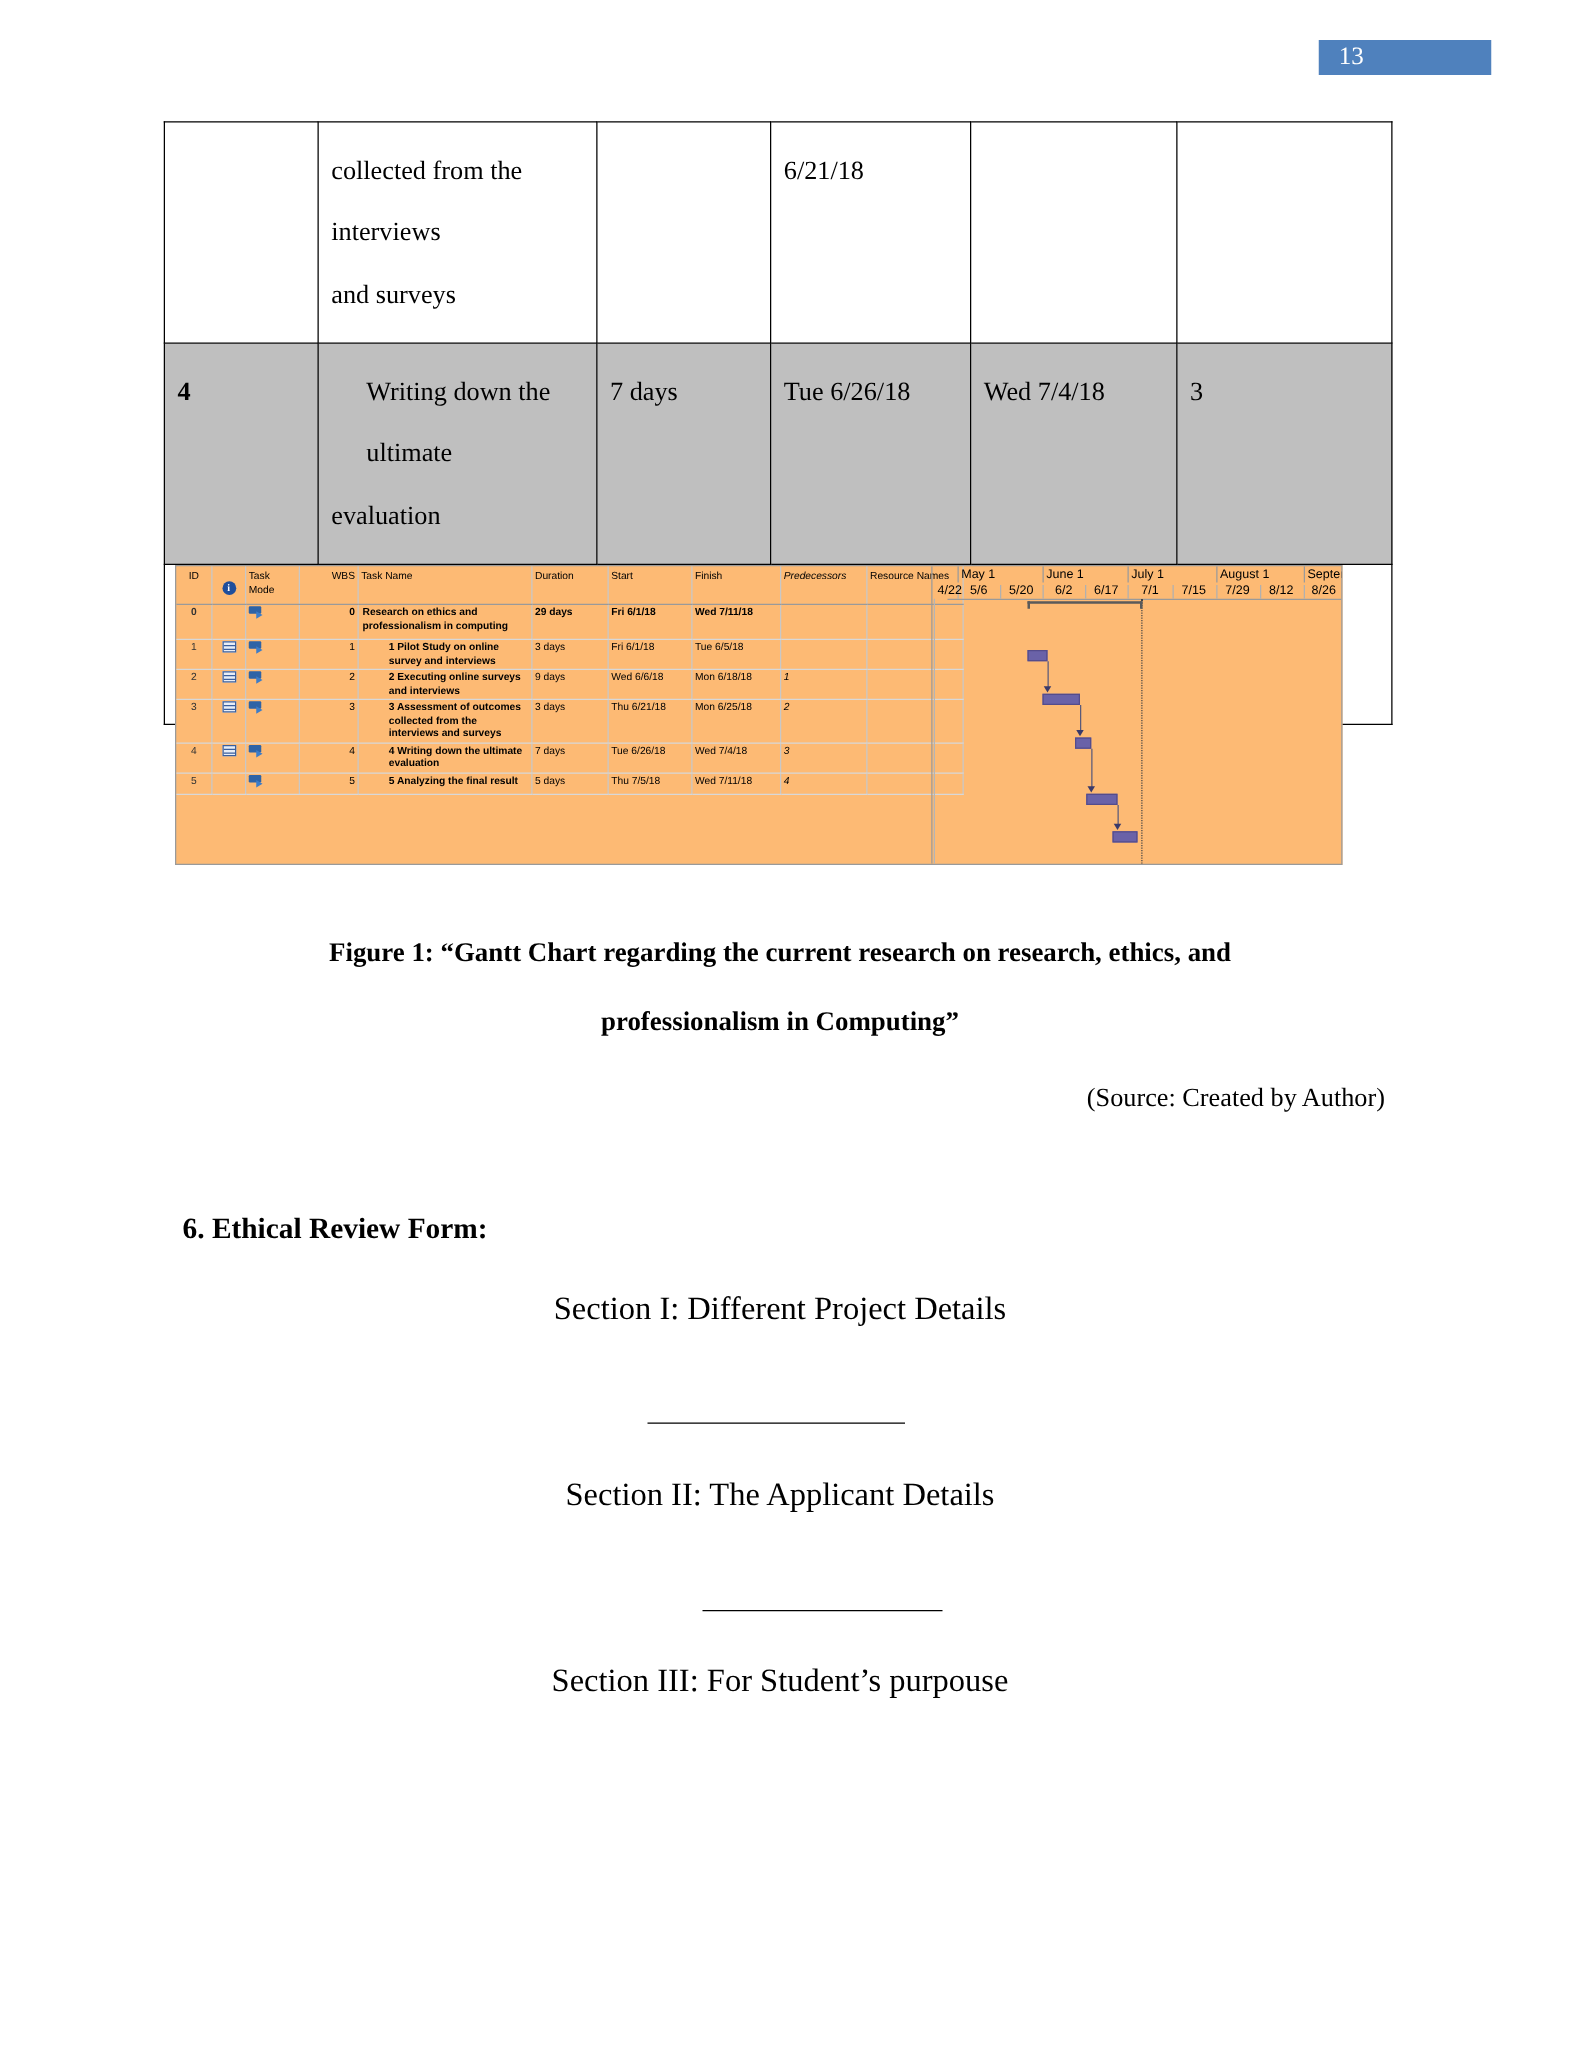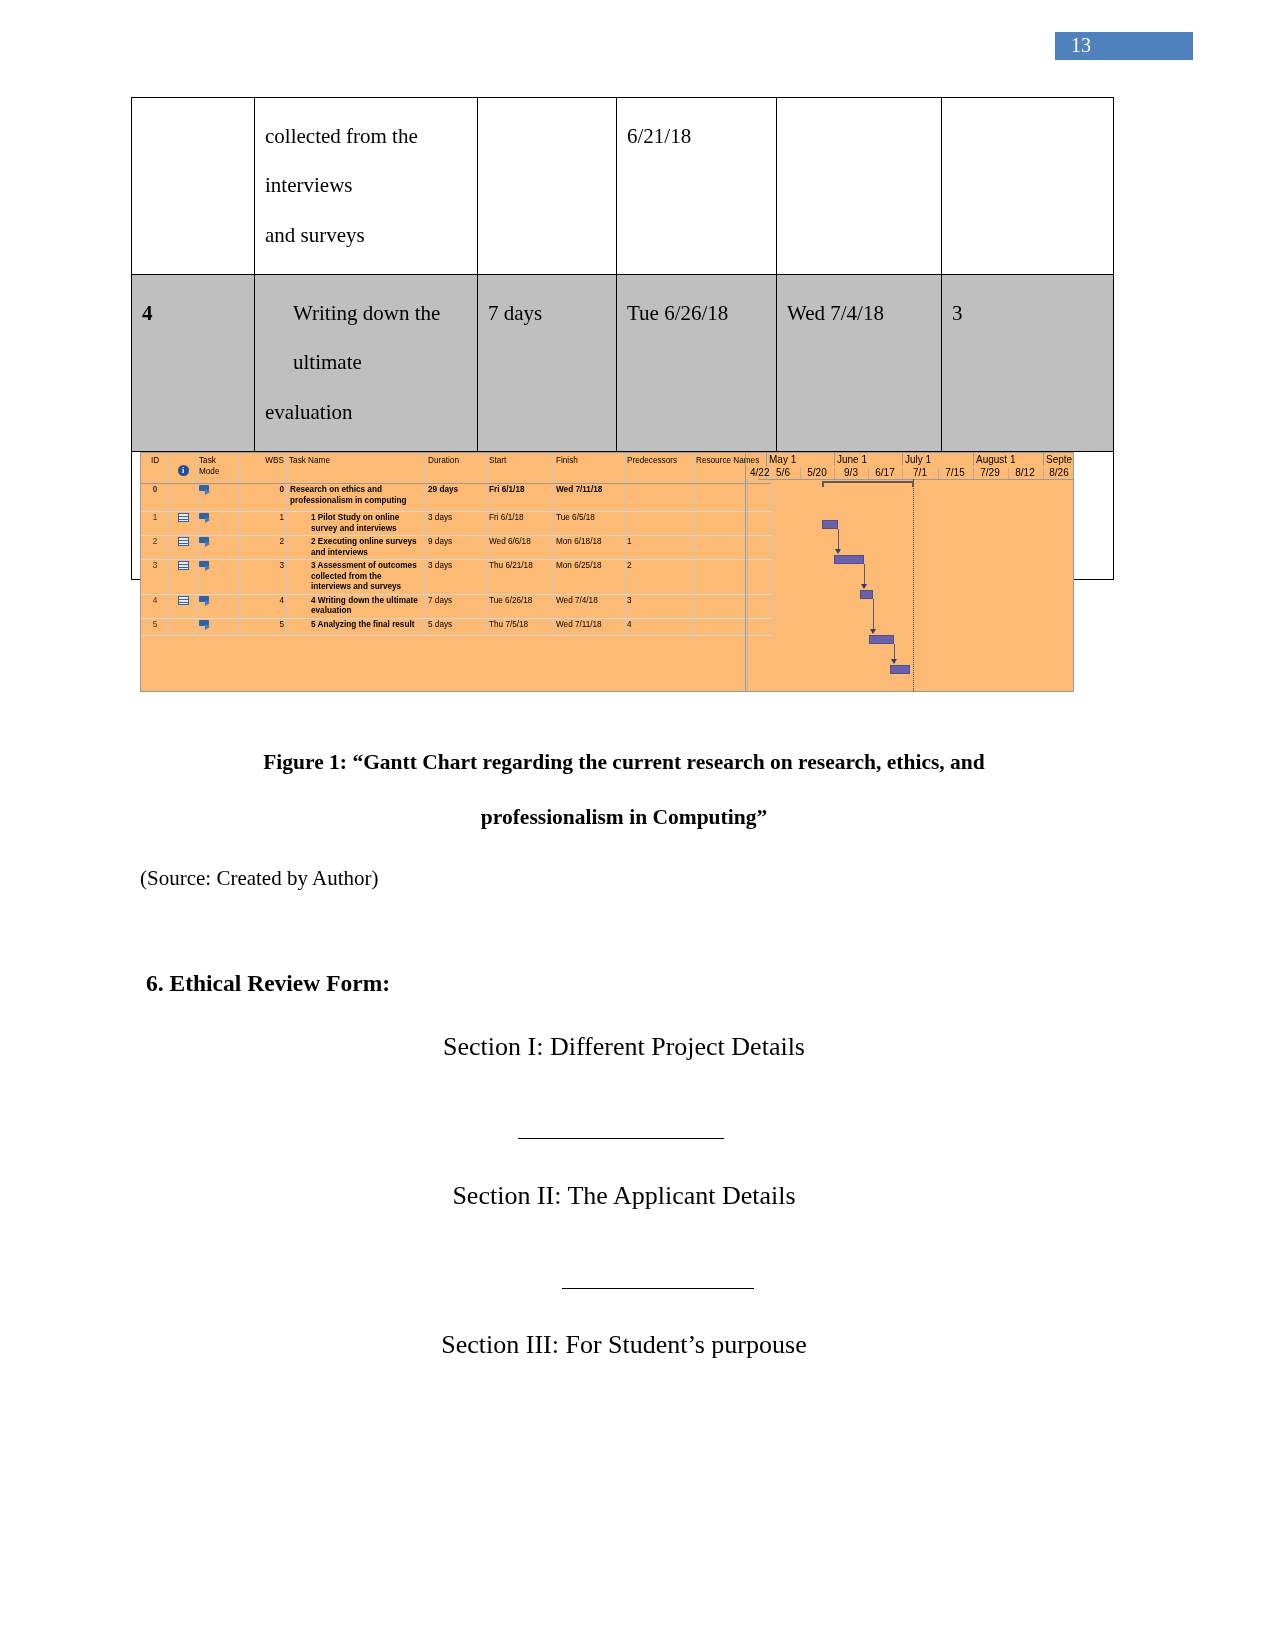--- a/index.html
+++ b/index.html
@@ -121,21 +121,21 @@
   }
   .sheet thead th.hdr-wrap { white-space: normal; }
   .c-id    { width: 24px; text-align: center !important; }
   .c-ind   { width: 22px; text-align: center !important; }
   .c-mode  { width: 38px; }
   .c-wbs   { width: 42px; text-align: right !important; }
   .c-name  { width: 134px; white-space: normal !important; }
   .c-dur   { width: 56px; }
   .c-start { width: 62px; }
   .c-fin   { width: 66px; }
-  .c-pred  { width: 64px; }
+  .c-pred  { width: 64px; font-style: italic; }
   .c-res   { width: 72px; }
 
   .sheet td.c-id { color: #333; }
   .row-summary td { font-weight: bold; }
   .sheet td.c-name { padding-left: 3px; }
   .sheet td.c-name.indent { padding-left: 24px; font-weight: bold; }
 
   .info-icon-hdr {
     display: inline-block;
     width: 11px; height: 11px;
@@ -268,21 +268,21 @@
     width: 968px;
     text-align: center;
     font-size: 21.5px;
     font-weight: bold;
     line-height: 2.6;
   }
   .source-line {
     position: absolute;
     left: 140px;
     width: 968px;
-    text-align: left;
+    text-align: right;
     font-size: 21px;
   }
   .section-heading {
     position: absolute;
     left: 146px;
     font-size: 23.5px;
     font-weight: bold;
   }
   .centered-line {
     position: absolute;
@@ -455,21 +455,21 @@
         <div class="ts-sep" style="left:110px"></div>
         <div class="ts-sep" style="left:144px"></div>
         <div class="ts-sep" style="left:180px"></div>
         <div class="ts-sep" style="left:215px"></div>
         <div class="ts-sep" style="left:250px"></div>
         <div class="ts-sep" style="left:285px"></div>
         <div class="ts-sep" style="left:318px"></div>
         <div class="ts-tick" style="left:0px;width:16px">4/22</div>
         <div class="ts-tick" style="left:25px;width:30px">5/6</div>
         <div class="ts-tick" style="left:59px;width:30px">5/20</div>
-        <div class="ts-tick" style="left:93px;width:30px">9/3</div>
+        <div class="ts-tick" style="left:93px;width:30px">6/2</div>
         <div class="ts-tick" style="left:127px;width:30px">6/17</div>
         <div class="ts-tick" style="left:162px;width:30px">7/1</div>
         <div class="ts-tick" style="left:197px;width:30px">7/15</div>
         <div class="ts-tick" style="left:232px;width:30px">7/29</div>
         <div class="ts-tick" style="left:267px;width:30px">8/12</div>
         <div class="ts-tick" style="left:301px;width:30px">8/26</div>
         <div class="ts-tick" style="left:331px;width:26px">9/9</div>
       </div>
 
       <div class="chart-area">

